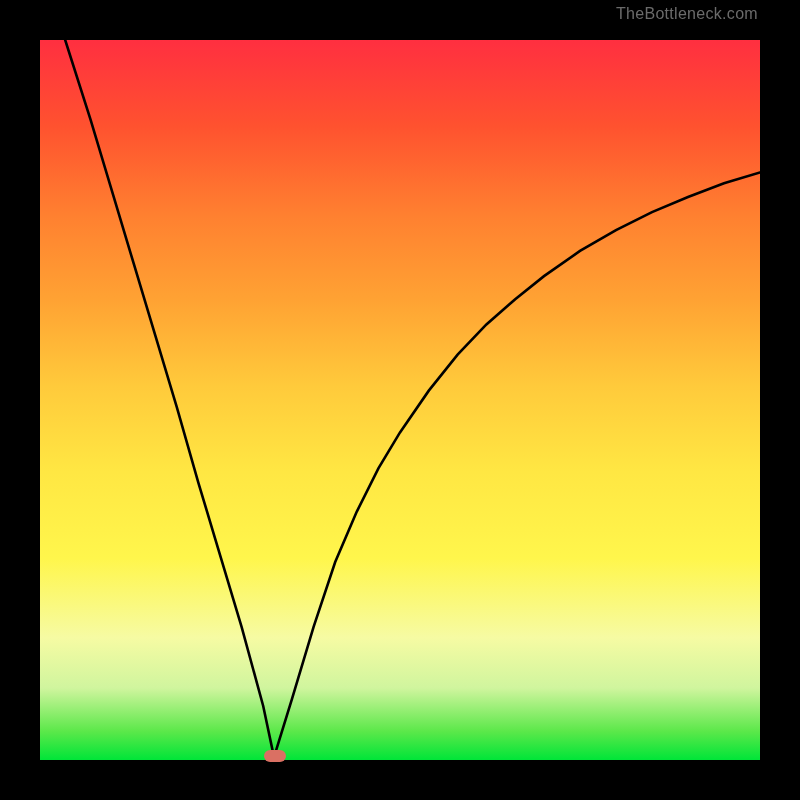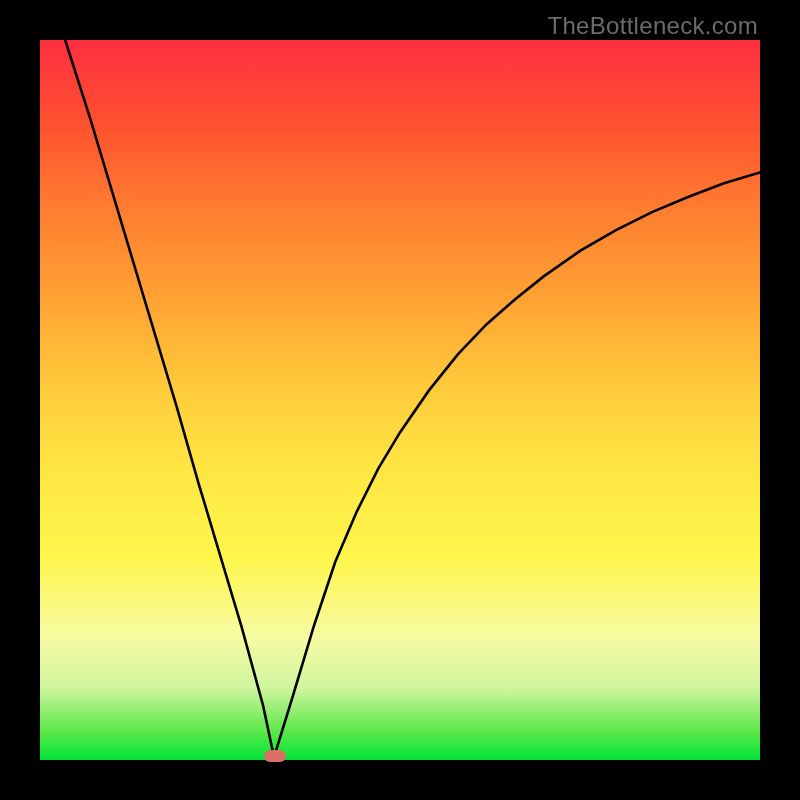--- a/index.html
+++ b/index.html
@@ -32,23 +32,23 @@
       #ffe743 40%,
       #ffca3b 52%,
       #ffa233 64%,
       #ff7f30 76%,
       #ff522f 88%,
       #ff2f40 100%);
   }
   .watermark {
     position: absolute;
     right: 42px;
-    top: 12px;
+    top: 5px;
     color: #6b6b6b;
-    font-size: 24px;
+    font-size: 16px;
     font-weight: 400;
     letter-spacing: 0.3px;
   }
   .curve {
     position: absolute;
     left: 40px;
     top: 40px;
     width: 720px;
     height: 720px;
     pointer-events: none;

